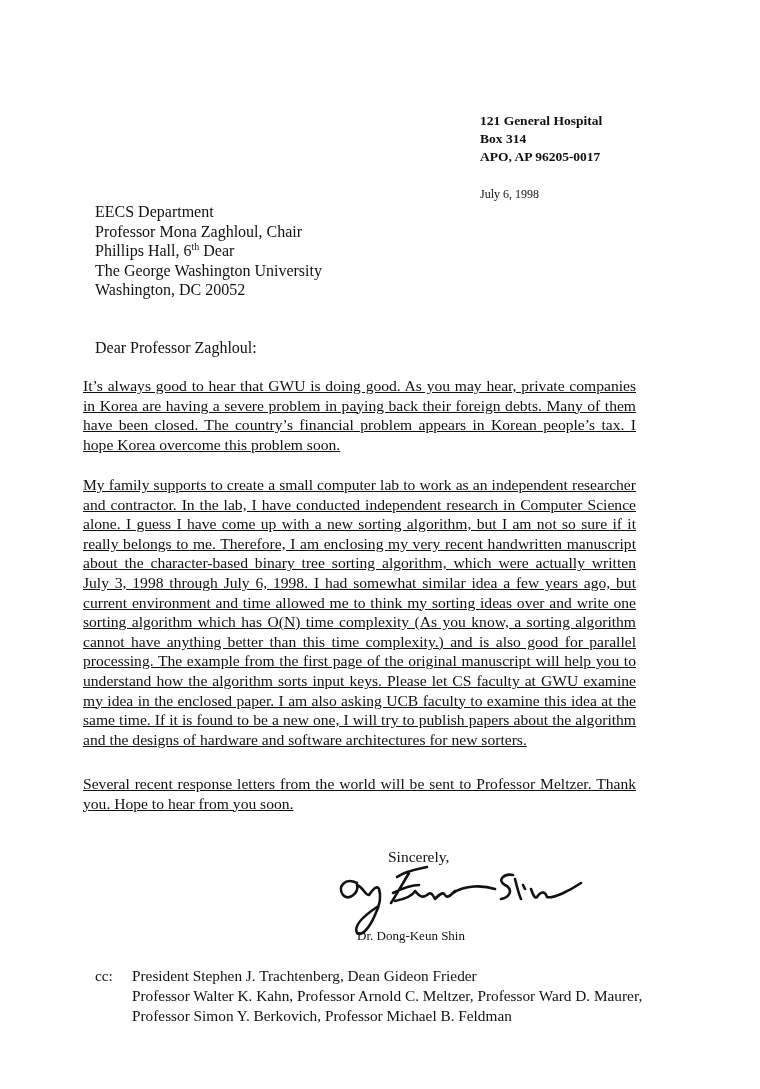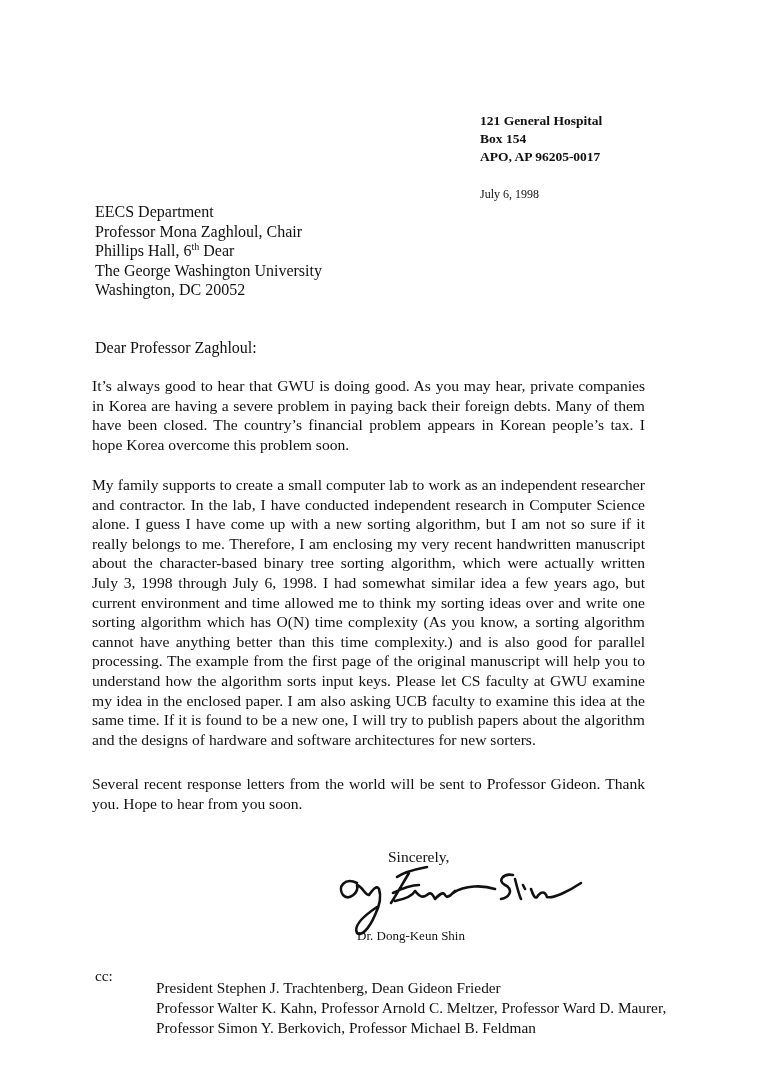--- a/index.html
+++ b/index.html
@@ -12,59 +12,59 @@
       position: absolute; left: 480px; top: 112px;
       font-weight: bold; font-size: 13.5px; line-height: 18px;
     }
     .date { position: absolute; left: 480px; top: 184px; font-size: 12px; line-height: 20px; }
     .recipient {
       position: absolute; left: 95px; top: 202px; font-size: 16px; line-height: 19.5px;
     }
     .recipient sup { font-size: 10px; line-height: 0; }
     .salutation { position: absolute; left: 95px; top: 338px; font-size: 16px; line-height: 20px; }
     .para {
-      position: absolute; left: 92px; width: 553px; font-size: 15.6px; line-height: 19.6px;
-      text-align: justify; word-spacing: 0px;
+      position: absolute; left: 83px; width: 553px; font-size: 15.6px; line-height: 19.6px;
+      text-align: justify; word-spacing: 0px; text-decoration: underline;
     }
     .p1 { top: 376px; }
     .p2 { top: 475px; }
     .p3 { top: 774px; }
     .closing { position: absolute; left: 388px; top: 848px; font-size: 15.5px; }
     .signature { position: absolute; left: 335px; top: 855px; width: 250px; height: 85px; }
     .signer { position: absolute; left: 357px; top: 928px; font-size: 13px; }
     .cc { position: absolute; left: 95px; top: 966px; font-size: 15.3px; line-height: 20px; }
     .cc-label { position: absolute; left: 0; top: 0; }
-    .cc-lines { position: absolute; left: 37px; top: 12px; white-space: nowrap; margin-left: 24px; }
+    .cc-lines { position: absolute; left: 37px; top: 0; white-space: nowrap; }
   </style>
 </head>
 <body>
 
 <div class="page">
 
   <div class="sender">
     <div>121 General Hospital</div>
-    <div>Box 154</div>
+    <div>Box 314</div>
     <div>APO, AP 96205-0017</div>
   </div>
 
   <div class="date">July 6, 1998</div>
 
   <div class="recipient">
     <div>EECS Department</div>
     <div>Professor Mona Zaghloul, Chair</div>
     <div><span>Phillips Hall, 6</span><sup>th</sup><span> Dear</span></div>
     <div>The George Washington University</div>
     <div>Washington, DC 20052</div>
   </div>
 
   <div class="salutation">Dear Professor Zaghloul:</div>
 
   <div class="para p1">It’s always good to hear that GWU is doing good.   As you may hear, private companies in Korea are having a severe problem in paying back their foreign debts.   Many of them have been closed.   The country’s financial problem appears in Korean people’s tax.   I hope Korea overcome this problem soon.</div>
   <div class="para p2">My family supports to create a small computer lab to work as an independent researcher and contractor.   In the lab, I have conducted independent research in Computer Science alone.   I guess I have come up with a new sorting algorithm, but I am not so sure if it really belongs to me.   Therefore, I am enclosing my very recent handwritten manuscript about the character-based binary tree sorting algorithm, which were actually written July 3, 1998 through July 6, 1998.   I had somewhat similar idea a few years ago, but current environment and time allowed me to think my sorting ideas over and write one sorting algorithm which has O(N) time complexity (As you know, a sorting algorithm cannot have anything better than this time complexity.) and is also good for parallel processing. The example from the first page of the original manuscript will help you to understand how the algorithm sorts input keys.   Please let CS faculty at GWU examine my idea in the enclosed paper.   I am also asking UCB faculty to examine this idea at the same time. If it is found to be a new one, I will try to publish papers about the algorithm and the designs of hardware and software architectures for new sorters.</div>
-  <div class="para p3">Several recent response letters from the world will be sent to Professor Gideon.   Thank you.   Hope to hear from you soon.</div>
+  <div class="para p3">Several recent response letters from the world will be sent to Professor Meltzer.   Thank you.   Hope to hear from you soon.</div>
 
   <div class="closing">Sincerely,</div>
 
   <svg class="signature" viewBox="0 0 250 85">
     <g fill="none" stroke="#111" stroke-width="2.6" stroke-linecap="round" stroke-linejoin="round">
 
       <path d="M22 28 C10 22 2 32 8 40 C14 46 24 38 22 30 C28 32 30 40 34 40 C38 34 42 30 44 34 C46 40 46 48 40 60 C34 74 26 82 22 78 C18 70 30 60 42 52"></path>
 
       <path d="M62 22 C70 16 82 14 92 12 M74 18 C68 28 60 42 56 48 M58 38 C66 34 76 30 84 30 M60 46 C70 44 78 40 80 36 C84 40 86 44 92 40 C96 36 98 40 100 44 C104 40 108 36 110 40 C112 44 116 40 120 36"></path>
 

